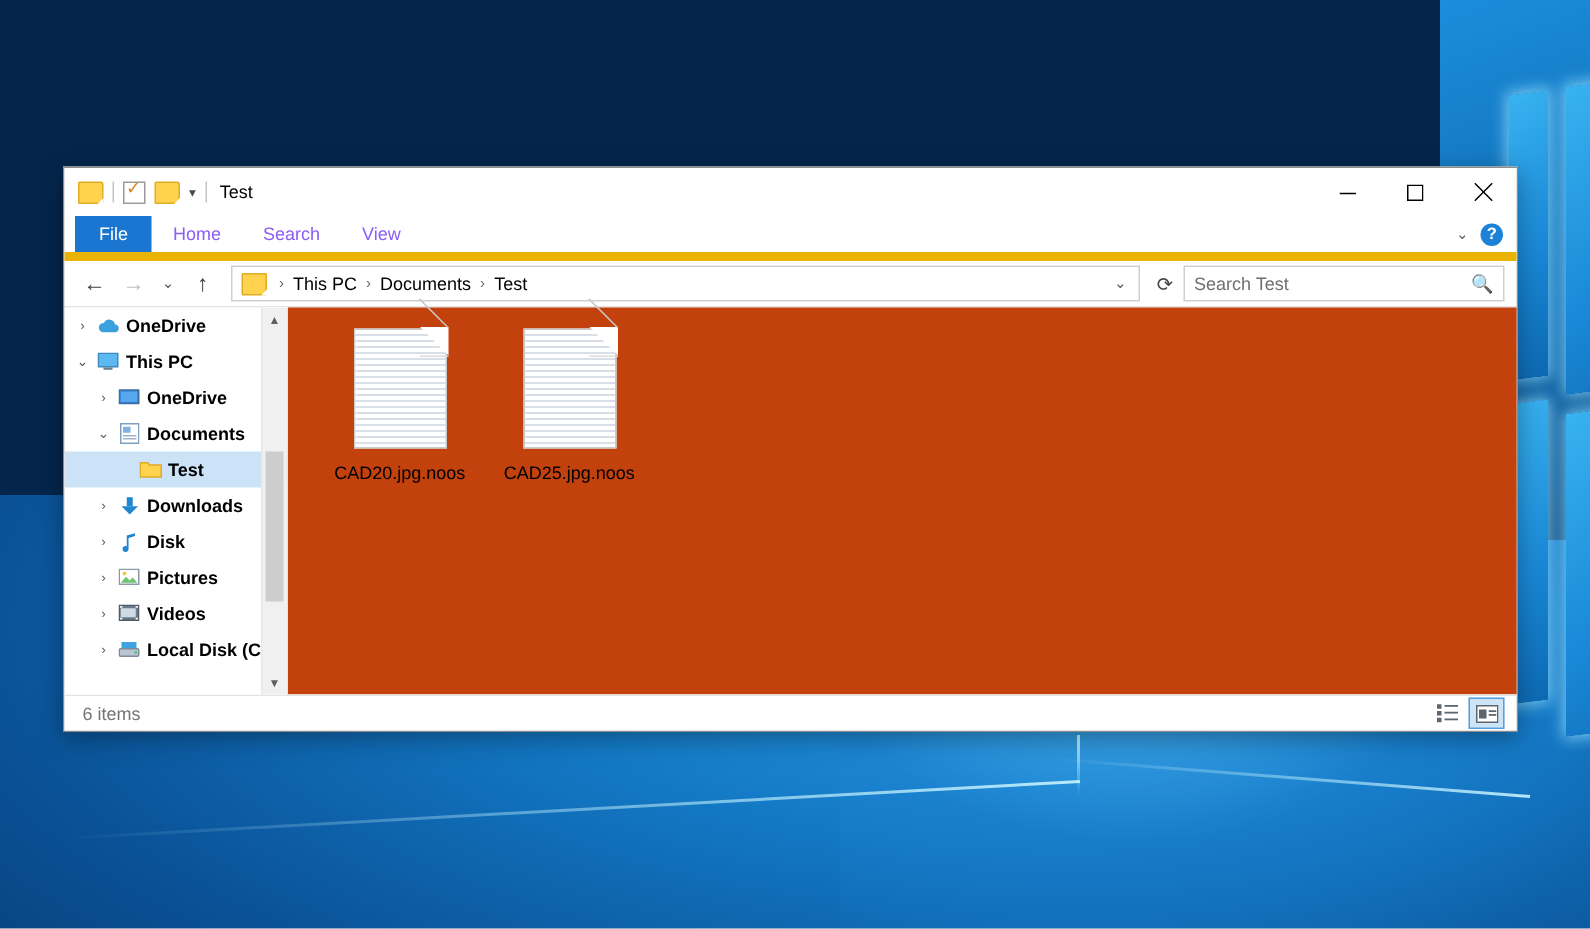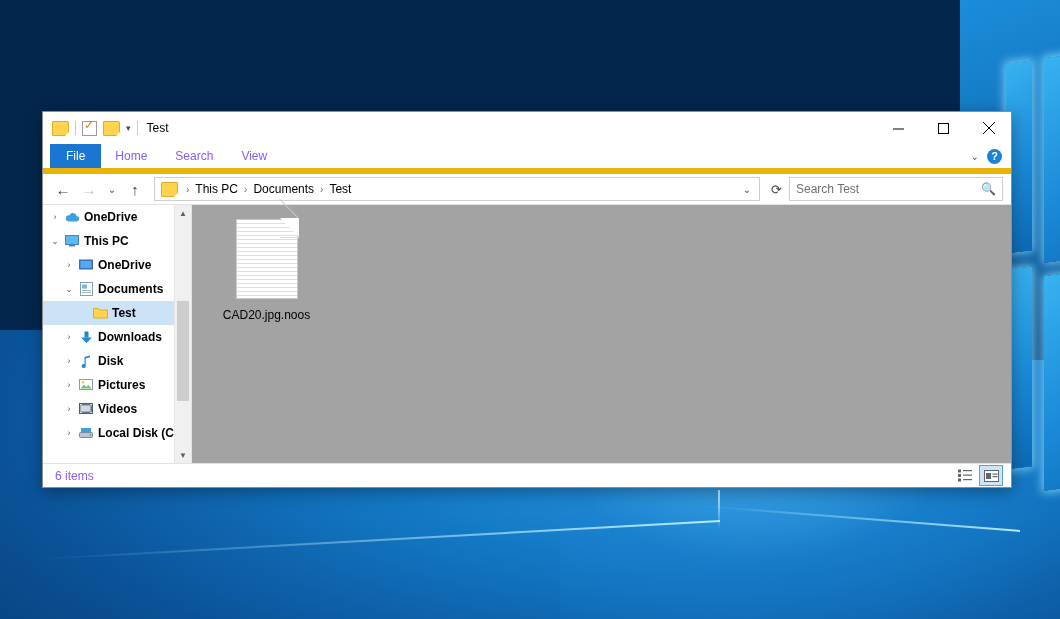--- a/index.html
+++ b/index.html
@@ -254,21 +254,21 @@
   #sb-thumb {
     position: absolute;
     left: 2px; top: 96px;
     width: 12px; height: 100px;
     background: #cdcdcd;
   }
 
   
   #content {
     flex: 1;
-    background: #a3a3a3;
+    background: #c2410c;
     padding: 14px 0 0 18px;
     display: flex;
     flex-wrap: wrap;
     align-content: flex-start;
     min-width: 0;
   }
   .file-cell {
     width: 113px;
     height: 118px;
     display: flex;
@@ -331,21 +331,21 @@
   
   #statusbar {
     height: 23px;
     border-top: 1px solid #e3e3e3;
     background: #fff;
     display: flex;
     align-items: center;
     padding: 0 8px 0 12px;
     flex: none;
   }
-  #item-count { font-size: 12px; color: #8b5cf6; }
+  #item-count { font-size: 12px; color: #737373; }
   .status-spacer { flex: 1; }
   .viewbtn {
     width: 22px; height: 19px;
     display: flex; align-items: center; justify-content: center;
     margin-left: 3px;
   }
   .viewbtn.active {
     background: #cde5f6;
     border: 1px solid #5aa0d8;
   }
@@ -555,20 +555,29 @@
 
       <div id="content">
           <div class="file-cell">
             <div class="doc-icon">
               <div class="doc-body"></div>
               <div class="doc-fold"></div>
               <div class="doc-fold-edge"></div>
               <div class="doc-fold-shade"></div>
             </div>
             <div class="file-name">CAD20.jpg.noos</div>
+          </div>
+          <div class="file-cell">
+            <div class="doc-icon">
+              <div class="doc-body"></div>
+              <div class="doc-fold"></div>
+              <div class="doc-fold-edge"></div>
+              <div class="doc-fold-shade"></div>
+            </div>
+            <div class="file-name">CAD25.jpg.noos</div>
           </div>
         </div>
     </div>
 
     <div id="statusbar">
       <span id="item-count">6 items</span>
       <span class="status-spacer"></span>
       <span class="viewbtn">
         <svg width="15" height="13" viewBox="0 0 15 13">
           <rect x="0" y="0.5" width="3" height="3" fill="#5b6670"></rect>

